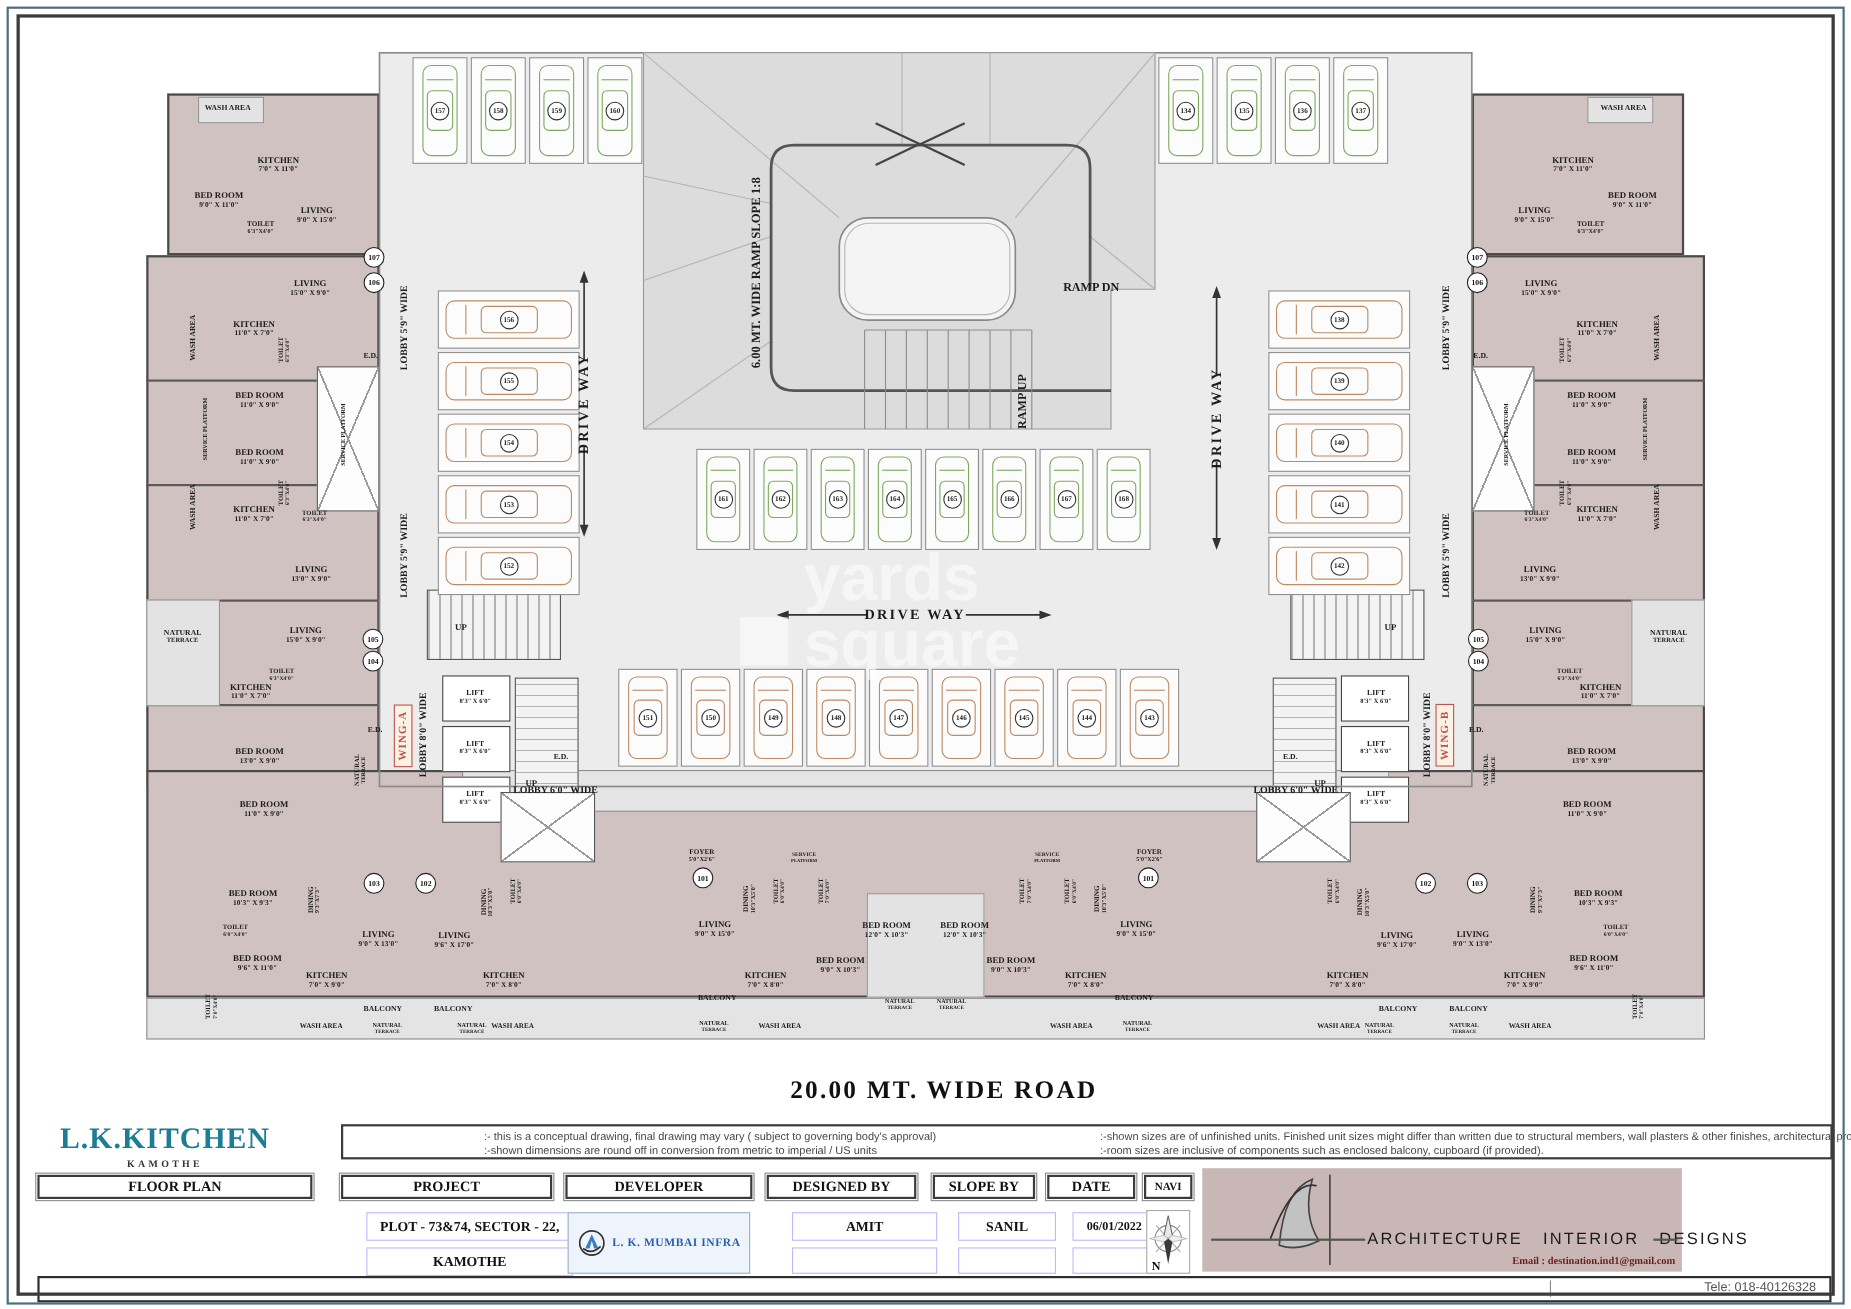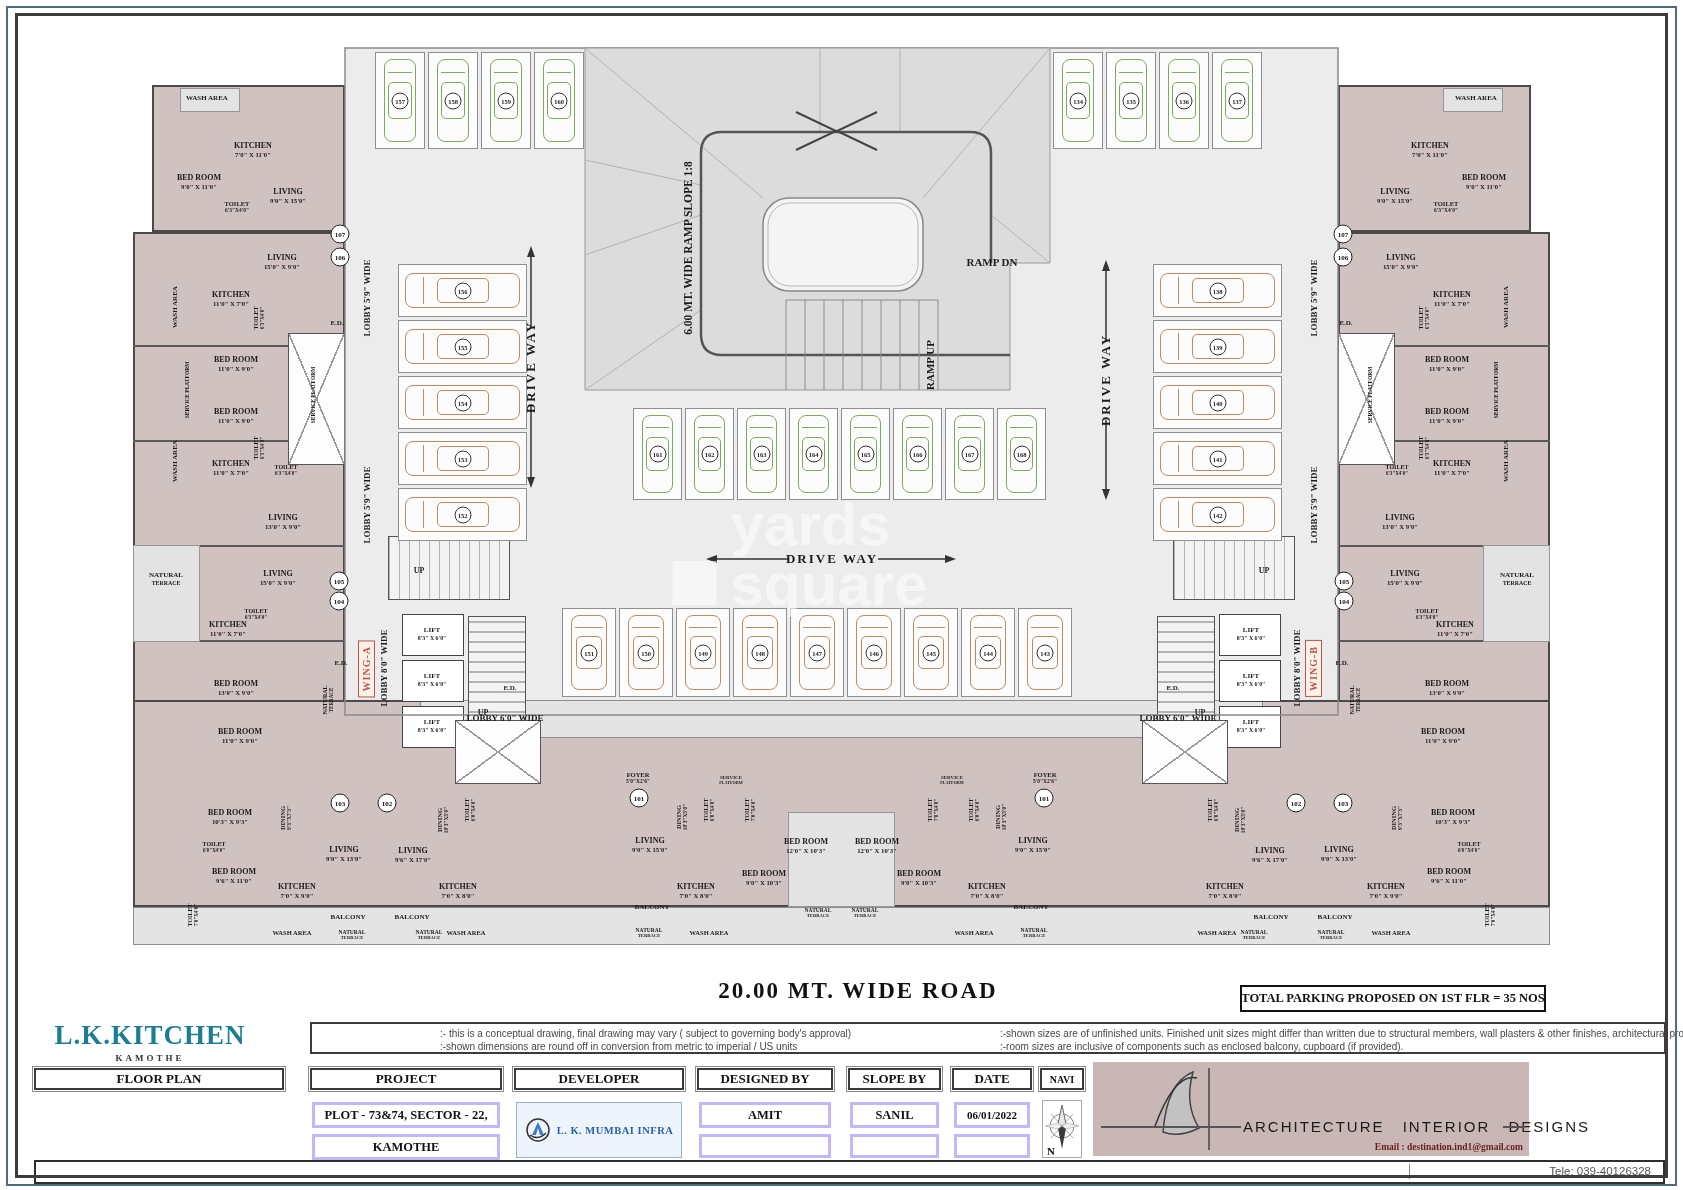--- a/index.html
+++ b/index.html
@@ -63,22 +63,22 @@
   .brand{position:absolute;left:150px;top:75px;transform:translateX(-50%);font:bold 27px "Liberation Serif",serif;
          letter-spacing:1px;color:#1d7d95;white-space:nowrap;}
   .brand-sub{position:absolute;left:150px;top:108px;transform:translateX(-50%);font:bold 9px "Liberation Serif",serif;
          letter-spacing:3px;color:#333;}
   .notes{position:absolute;left:310px;top:77px;width:1356px;height:32px;border:2px solid #3b3b3b;box-sizing:border-box;background:#fff;}
   .notes div{position:absolute;font:10px "Liberation Sans",sans-serif;color:#474747;line-height:1.3;white-space:nowrap;}
   .n-l1{left:128px;top:3px;} .n-l2{left:128px;top:16px;}
   .n-r1{left:688px;top:3px;} .n-r2{left:688px;top:16px;}
   .hbox{position:absolute;height:22px;border:2.5px solid #3b3b3b;outline:1px solid #8a8a8a;outline-offset:1px;background:#fff;
         display:flex;align-items:center;justify-content:center;font:bold 13px "Liberation Serif",serif;color:#111;box-sizing:border-box;}
-  .vbox{position:absolute;border:3px solid #c4b5fd;background:#fff;display:flex;align-items:center;justify-content:center;
-        font:bold 12.5px "Liberation Serif",serif;color:#111;box-sizing:border-box;white-space:nowrap;}
+  .vbox{position:absolute;border:1px solid #c4b5fd;background:#fff;display:flex;align-items:center;justify-content:center;
+        font:bold 12.5px "Liberation Serif",serif;color:#111;box-sizing:border-box;white-space:nowrap;margin-left:21px;}
   .dest{position:absolute;left:1093px;top:117px;width:436px;height:94px;background:#c8b7b4;z-index:2;}
   .dest-name{position:absolute;left:140px;top:16px;width:290px;text-align:center;font:bold 27px "Liberation Serif",serif;
              letter-spacing:9px;color:#151515;white-space:nowrap;}
   .dest-tag{position:absolute;left:150px;top:56px;font:15px "Liberation Sans",sans-serif;letter-spacing:2px;
             word-spacing:12px;color:#1a1a1a;white-space:nowrap;}
   .dest-line{position:absolute;left:8px;top:64px;width:140px;height:2px;background:#555;}
   .dest-line2{position:absolute;right:4px;top:64px;width:22px;height:2px;background:#555;}
   .dest-email{position:absolute;right:6px;bottom:4px;font:bold 9.5px "Liberation Serif",serif;color:#6b1d1d;}
   .addr{position:absolute;left:34px;top:215px;width:1631px;height:24px;border:2.5px solid #2e2e2e;background:#fff;box-sizing:border-box;}
   .addr-text{position:absolute;left:290px;top:3px;width:1080px;text-align:center;font:11.5px "Liberation Sans",sans-serif;color:#555;white-space:nowrap;}
@@ -898,21 +898,20 @@
       </div>
 
     <div class="wm">
       <div style="margin-left:58px;">yards</div>
       <div><span class="wm-sq"></span><span>square</span></div>
     </div>
   </div>
 
   <div id="footer">
     <div class="road">20.00 MT. WIDE ROAD</div>
-    <div class="pkbox">TOTAL PARKING PROPOSED ON 1ST FLR = 35 NOS</div>
 
     <div class="brand">L.K.KITCHEN</div>
     <div class="brand-sub">KAMOTHE</div>
 
     <div class="notes">
       <div class="n-l1">:- this is a conceptual drawing, final drawing may vary ( subject to governing body's approval)</div>
       <div class="n-l2">:-shown dimensions are round off in conversion from metric to imperial / US units</div>
       <div class="n-r1">:-shown sizes are of unfinished units. Finished unit sizes might differ than written due to structural members, wall plasters &amp; other finishes, architectural projections etc.</div>
       <div class="n-r2">:-room sizes are inclusive of components such as enclosed balcony, cupboard (if provided).</div>
     </div>
@@ -965,19 +964,19 @@
         <line x1="68" y1="4" x2="68" y2="86" stroke="#444" stroke-width="1.5"></line>
       </svg>
       <div class="dest-line"></div>
       <div class="dest-tag">ARCHITECTURE INTERIOR DESIGNS</div>
       <div class="dest-line2"></div>
       <div class="dest-email">Email : destination.ind1@gmail.com</div>
     </div>
 
     <div class="addr">
       <div class="addr-div"></div>
-      <div class="addr-tele">Tele: 039-40126328</div>
+      <div class="addr-tele">Tele: 018-40126328</div>
     </div>
   </div>
 
   <div class="frame-inner"></div>
   <div class="frame-outer"></div>
 </div>
 
 </body></html>

